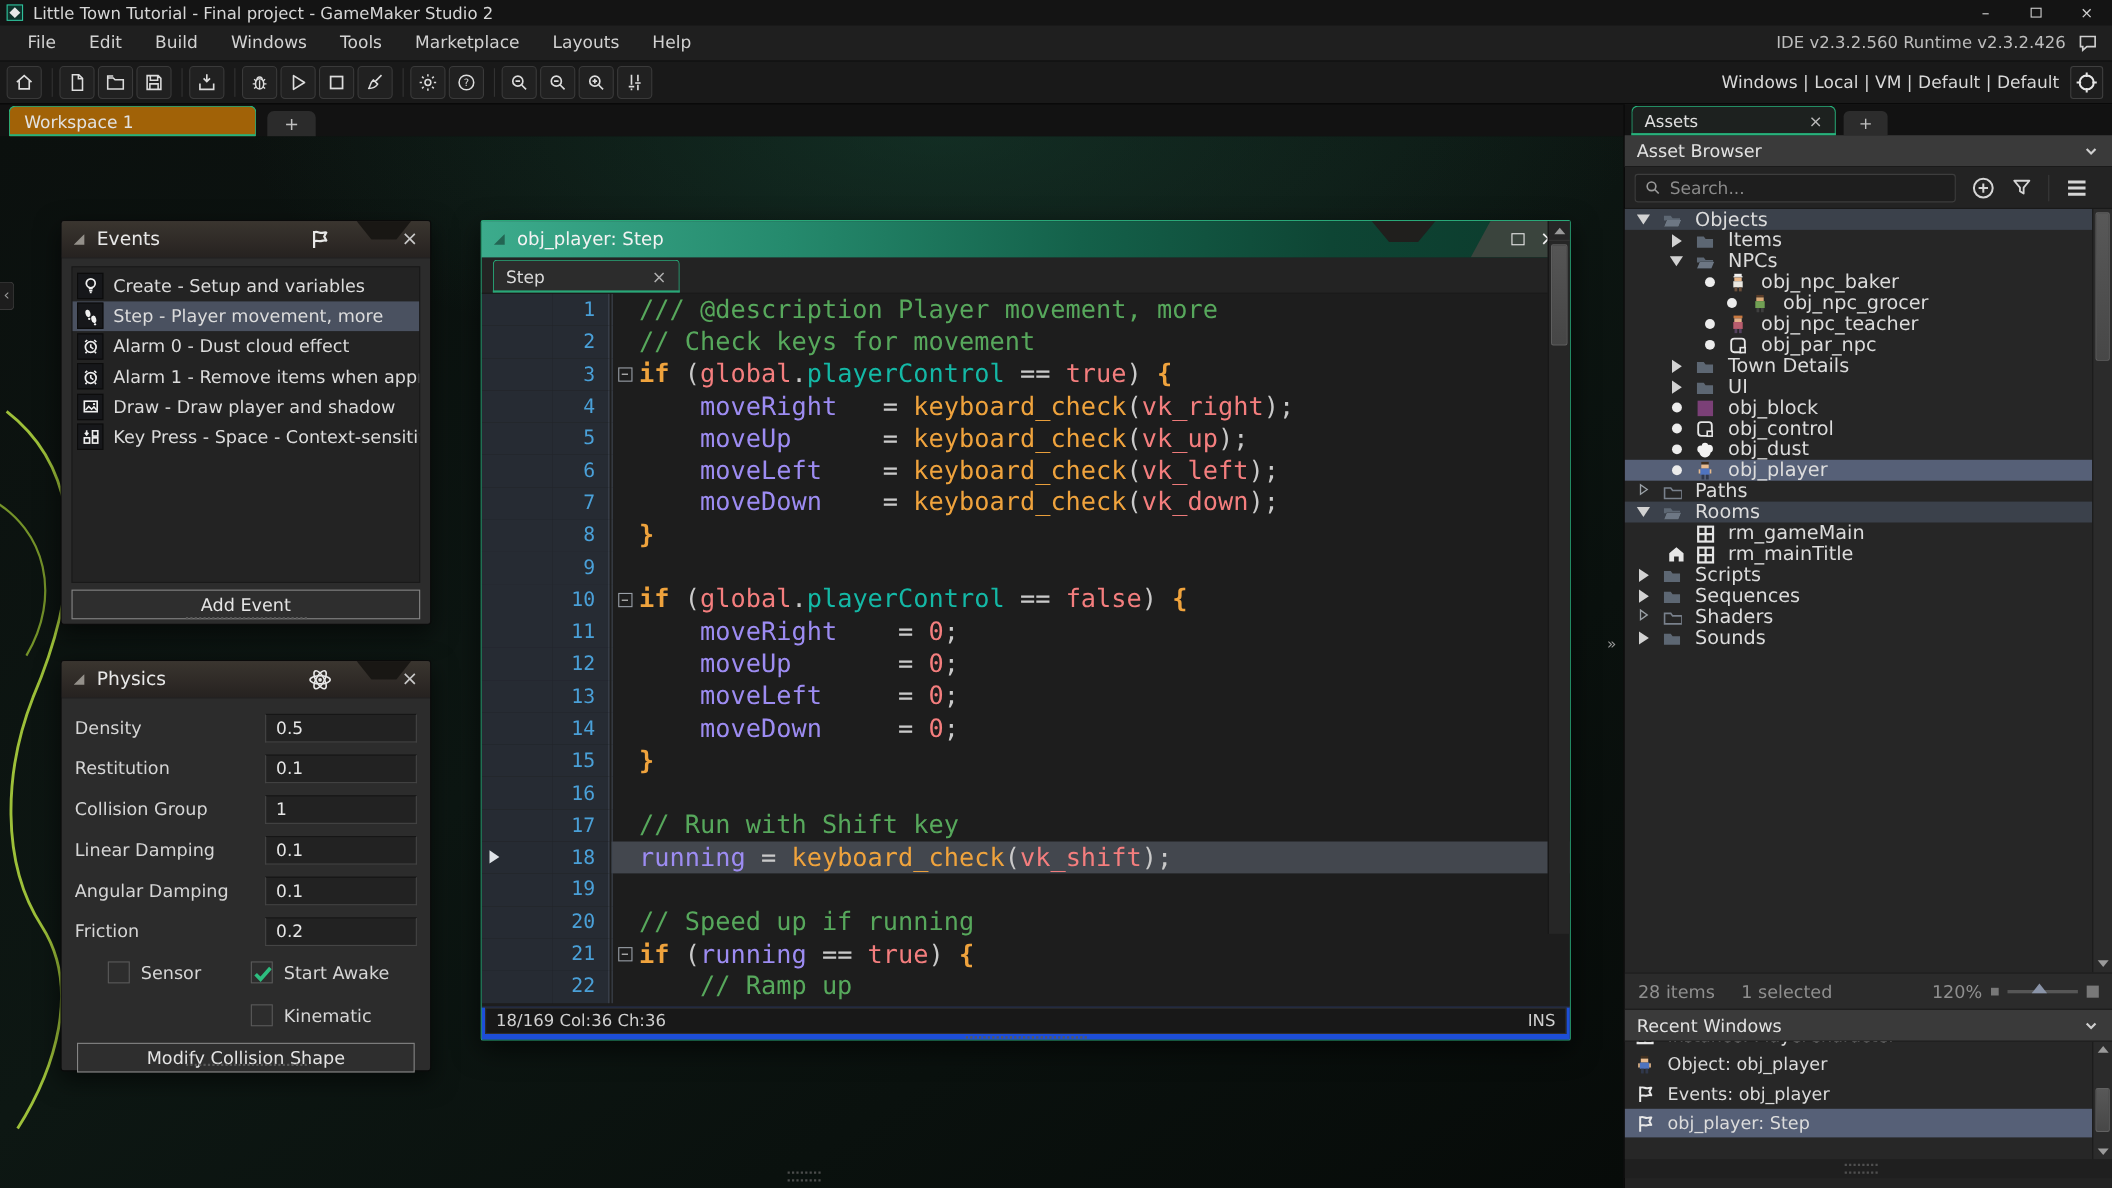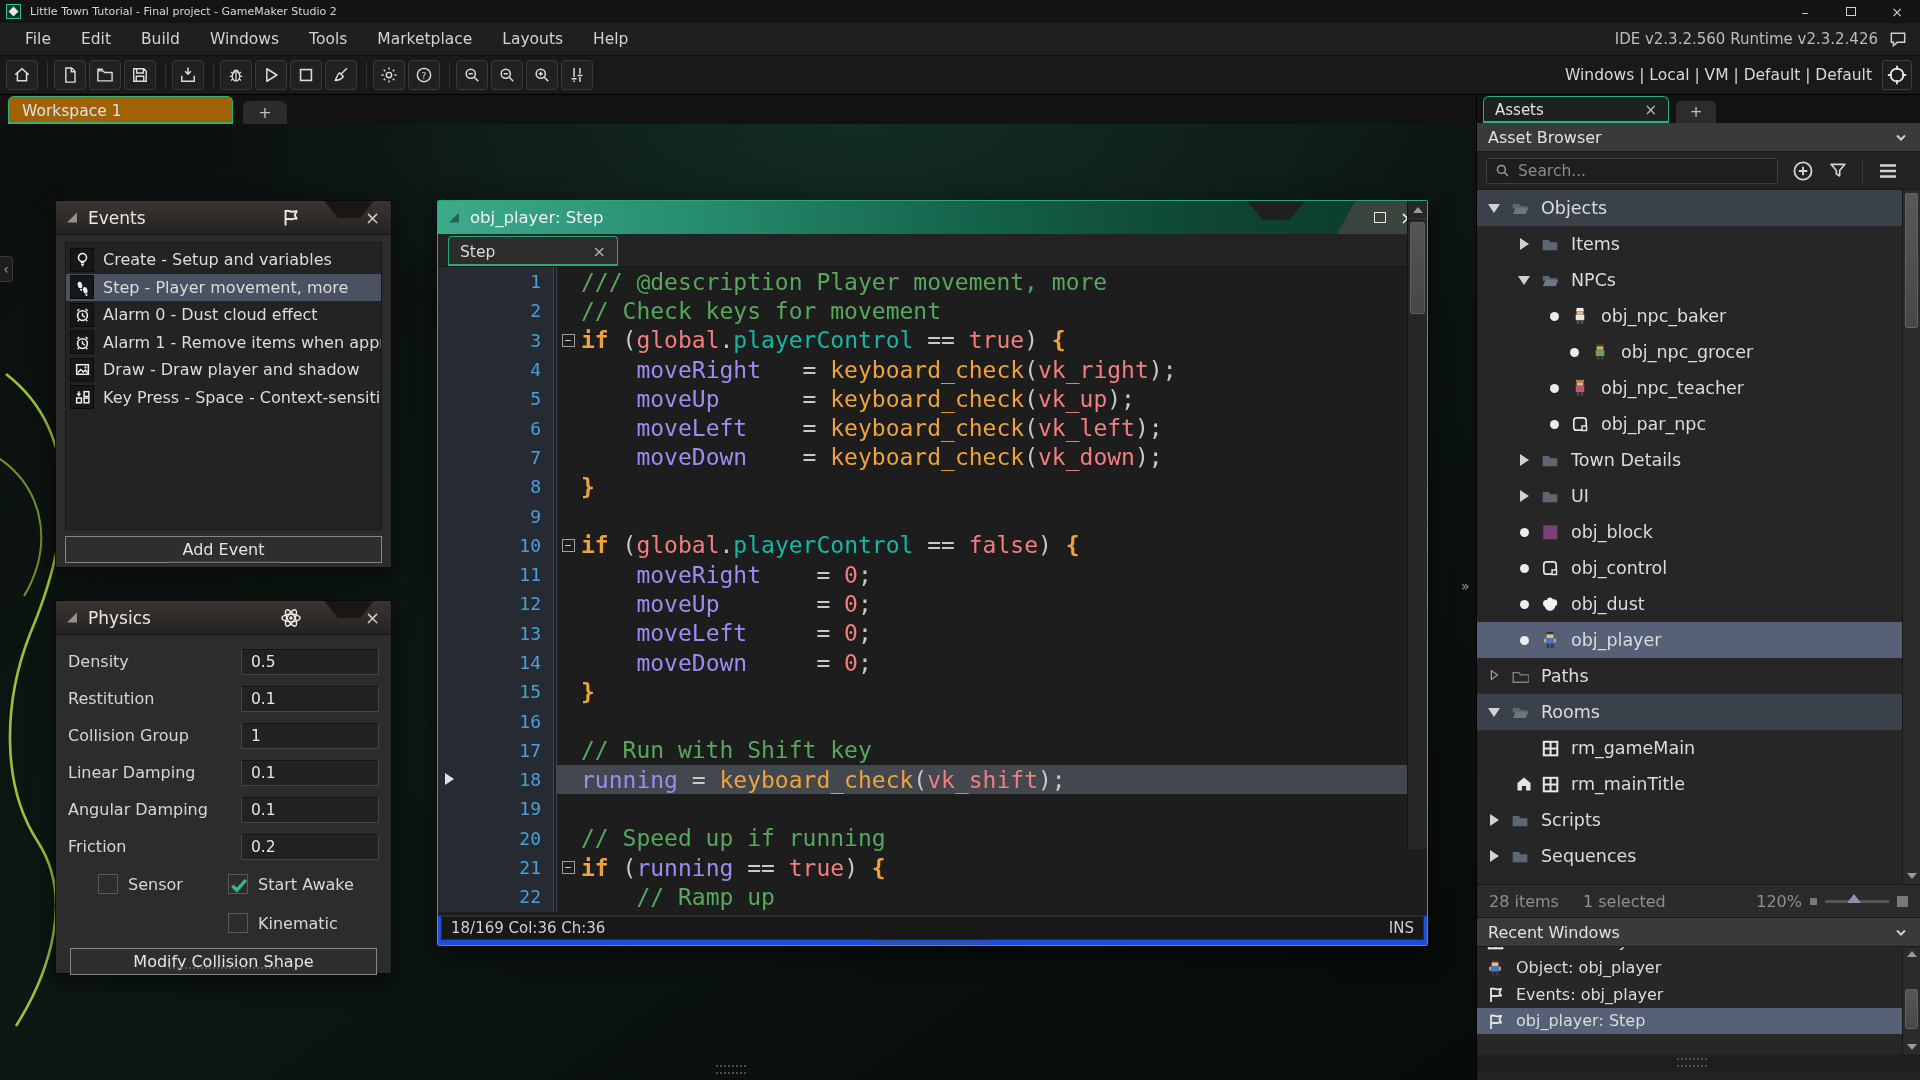--- a/index.html
+++ b/index.html
@@ -4,21 +4,21 @@
 <style>
   *{margin:0;padding:0;box-sizing:border-box;}
   html,body{width:1920px;height:1080px;background:#000;}
   body{font-family:"DejaVu Sans",sans-serif;overflow:hidden;}
   #root{position:relative;width:1920px;height:1080px;background:#0c0f0d;overflow:hidden;}
 
   
   .titlebar{position:absolute;left:0;top:0;width:1920px;height:23px;background:#141414;display:flex;align-items:center;}
   .app-icon{width:15px;height:15px;margin-left:6px;border:1px solid #2fbf9a;background:#0e322b;position:relative;}
   .app-icon::after{content:"";position:absolute;left:3px;top:3px;width:7px;height:7px;background:#e8e8e8;transform:rotate(45deg);}
-  .tb-title{margin-left:9px;font-size:11px;color:#d6d6d6;white-space:nowrap;}
+  .tb-title{margin-left:9px;font-size:15px;color:#d6d6d6;white-space:nowrap;}
   .win-controls{margin-left:auto;display:flex;height:100%;}
   .wc{width:46px;height:100%;display:flex;align-items:center;justify-content:center;color:#cfcfcf;font-size:14px;}
   .wc-max i{display:block;width:10px;height:9px;border:1.5px solid #cfcfcf;}
 
   
   .menubar{position:absolute;left:0;top:23px;width:1920px;height:33px;background:#1f1f1f;border-bottom:1px solid #0b0b0b;display:flex;padding-left:10px;}
   .menu-item{padding:0 15px;font-size:15.5px;color:#d2d2d2;line-height:32px;}
   .menu-right{margin-left:auto;margin-right:12px;display:flex;align-items:center;gap:10px;color:#bdbdbd;font-size:15px;}
 
   
@@ -125,21 +125,21 @@
   .ap-browser{height:29px;background:#3a3a3a;border-bottom:1px solid #181818;display:flex;align-items:center;padding:0 11px;font-size:16px;color:#e2e2e2;}
   .ap-browser svg{margin-left:auto;width:16px;height:16px;}
   .ap-toolbar{height:38px;display:flex;align-items:center;padding:0 9px;border-bottom:1px solid #191919;}
   .ap-search{width:292px;height:26px;background:#1e1e1e;border:1px solid #3d3d3d;border-radius:3px;display:flex;align-items:center;padding:0 8px;gap:8px;}
   .ap-search svg{width:15px;height:15px;flex:none;}
   .ap-search input{flex:1;background:transparent;border:none;outline:none;color:#cfcfcf;font-size:15.5px;font-family:"DejaVu Sans",sans-serif;}
   .ap-search input::placeholder{color:#8b8b8b;}
   .ap-tb-ic{margin-left:14px;display:flex;align-items:center;}
   .ap-tb-sep{width:1px;height:24px;background:#3a3a3a;margin-left:14px;}
   .ap-tree{position:relative;height:694px;background:#262626;overflow:hidden;}
-  .t-row{height:36px;display:flex;align-items:center;position:relative;}
+  .t-row{height:19px;display:flex;align-items:center;position:relative;}
   .t-row.hdr{background:#3b414b;}
   .t-row.sel{background:#566077;}
   .t-slot{width:18px;display:flex;align-items:center;justify-content:center;flex:none;}
   .t-ico{width:20px;margin-left:7px;display:flex;align-items:center;justify-content:center;flex:none;}
   .t-ico svg{width:18px;height:18px;}
   .t-label{margin-left:11px;font-size:17.5px;color:#dcdcdc;white-space:nowrap;}
   .arr-f-r{width:0;height:0;border-left:9px solid #d2d2d2;border-top:6px solid transparent;border-bottom:6px solid transparent;}
   .arr-f-d{width:0;height:0;border-top:9px solid #d2d2d2;border-left:6px solid transparent;border-right:6px solid transparent;}
   .t-bullet{width:9px;height:9px;border-radius:50%;background:#ececec;}
   .ap-vscroll{position:absolute;right:0;top:0;width:18px;height:100%;background:#2b2b2b;border-left:1px solid #191919;}

